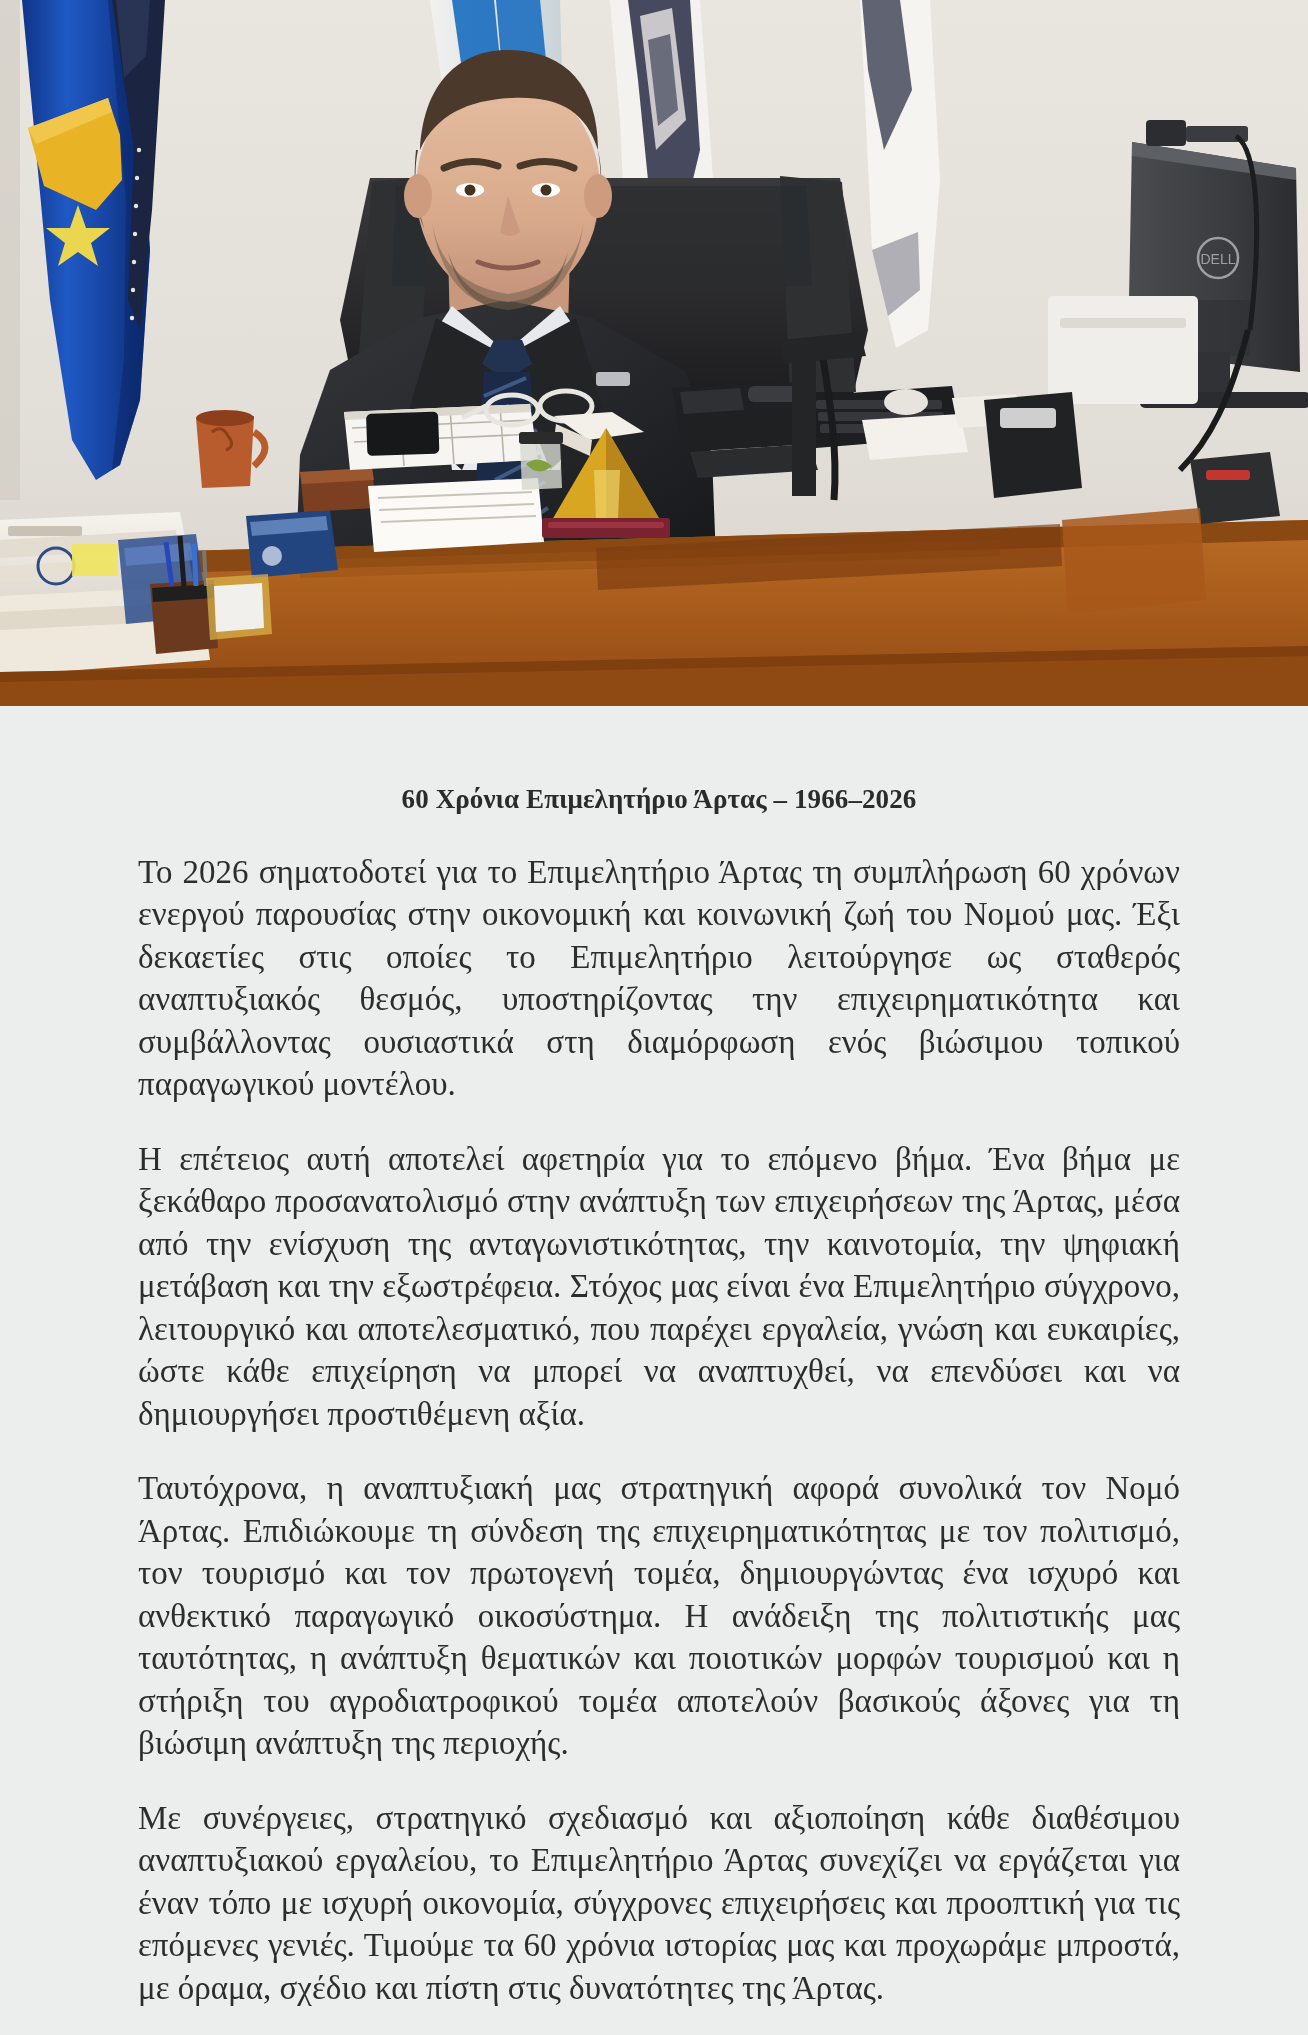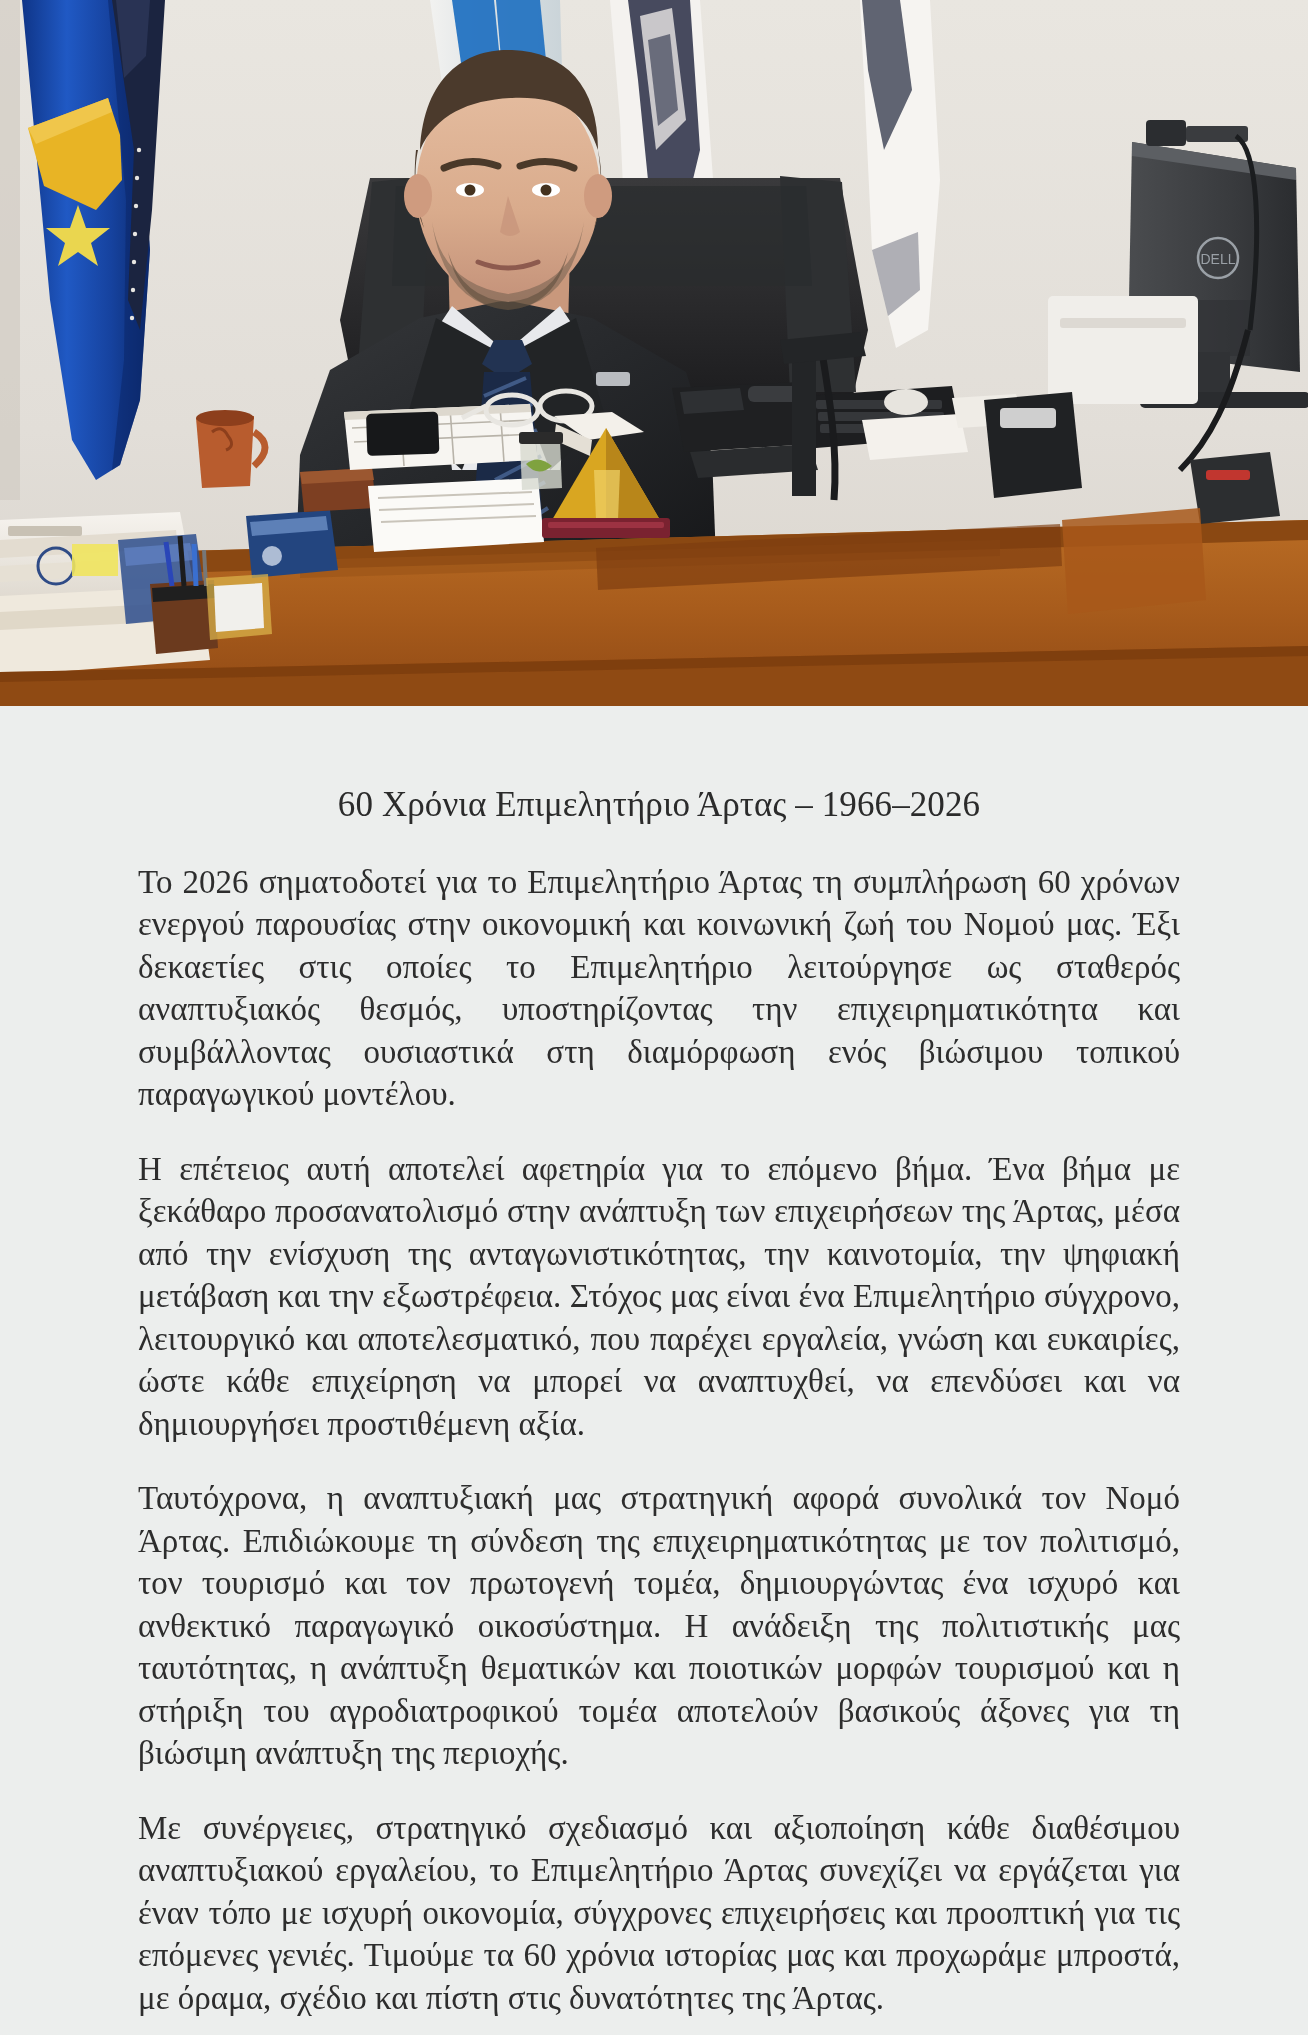--- a/index.html
+++ b/index.html
@@ -36,24 +36,24 @@
     top: 717px;
     width: 1308px;
     height: 1318px;
     background: #eceeed;
   }
   .doc-inner {
     padding: 66px 128px 0 138px;
   }
   .doc-title {
     text-align: center;
-    font-size: 35px;
+    font-size: 27px;
     line-height: 1.25;
     color: #2b2b2b;
-    font-weight: normal;
+    font-weight: bold;
     margin: 0 0 34px 0;
     letter-spacing: .1px;
   }
   .para {
     text-align: justify;
     text-justify: inter-word;
     font-size: 33px;
     line-height: 42.5px;
     color: #2d2d2d;
     margin: 0 0 32px 0;

